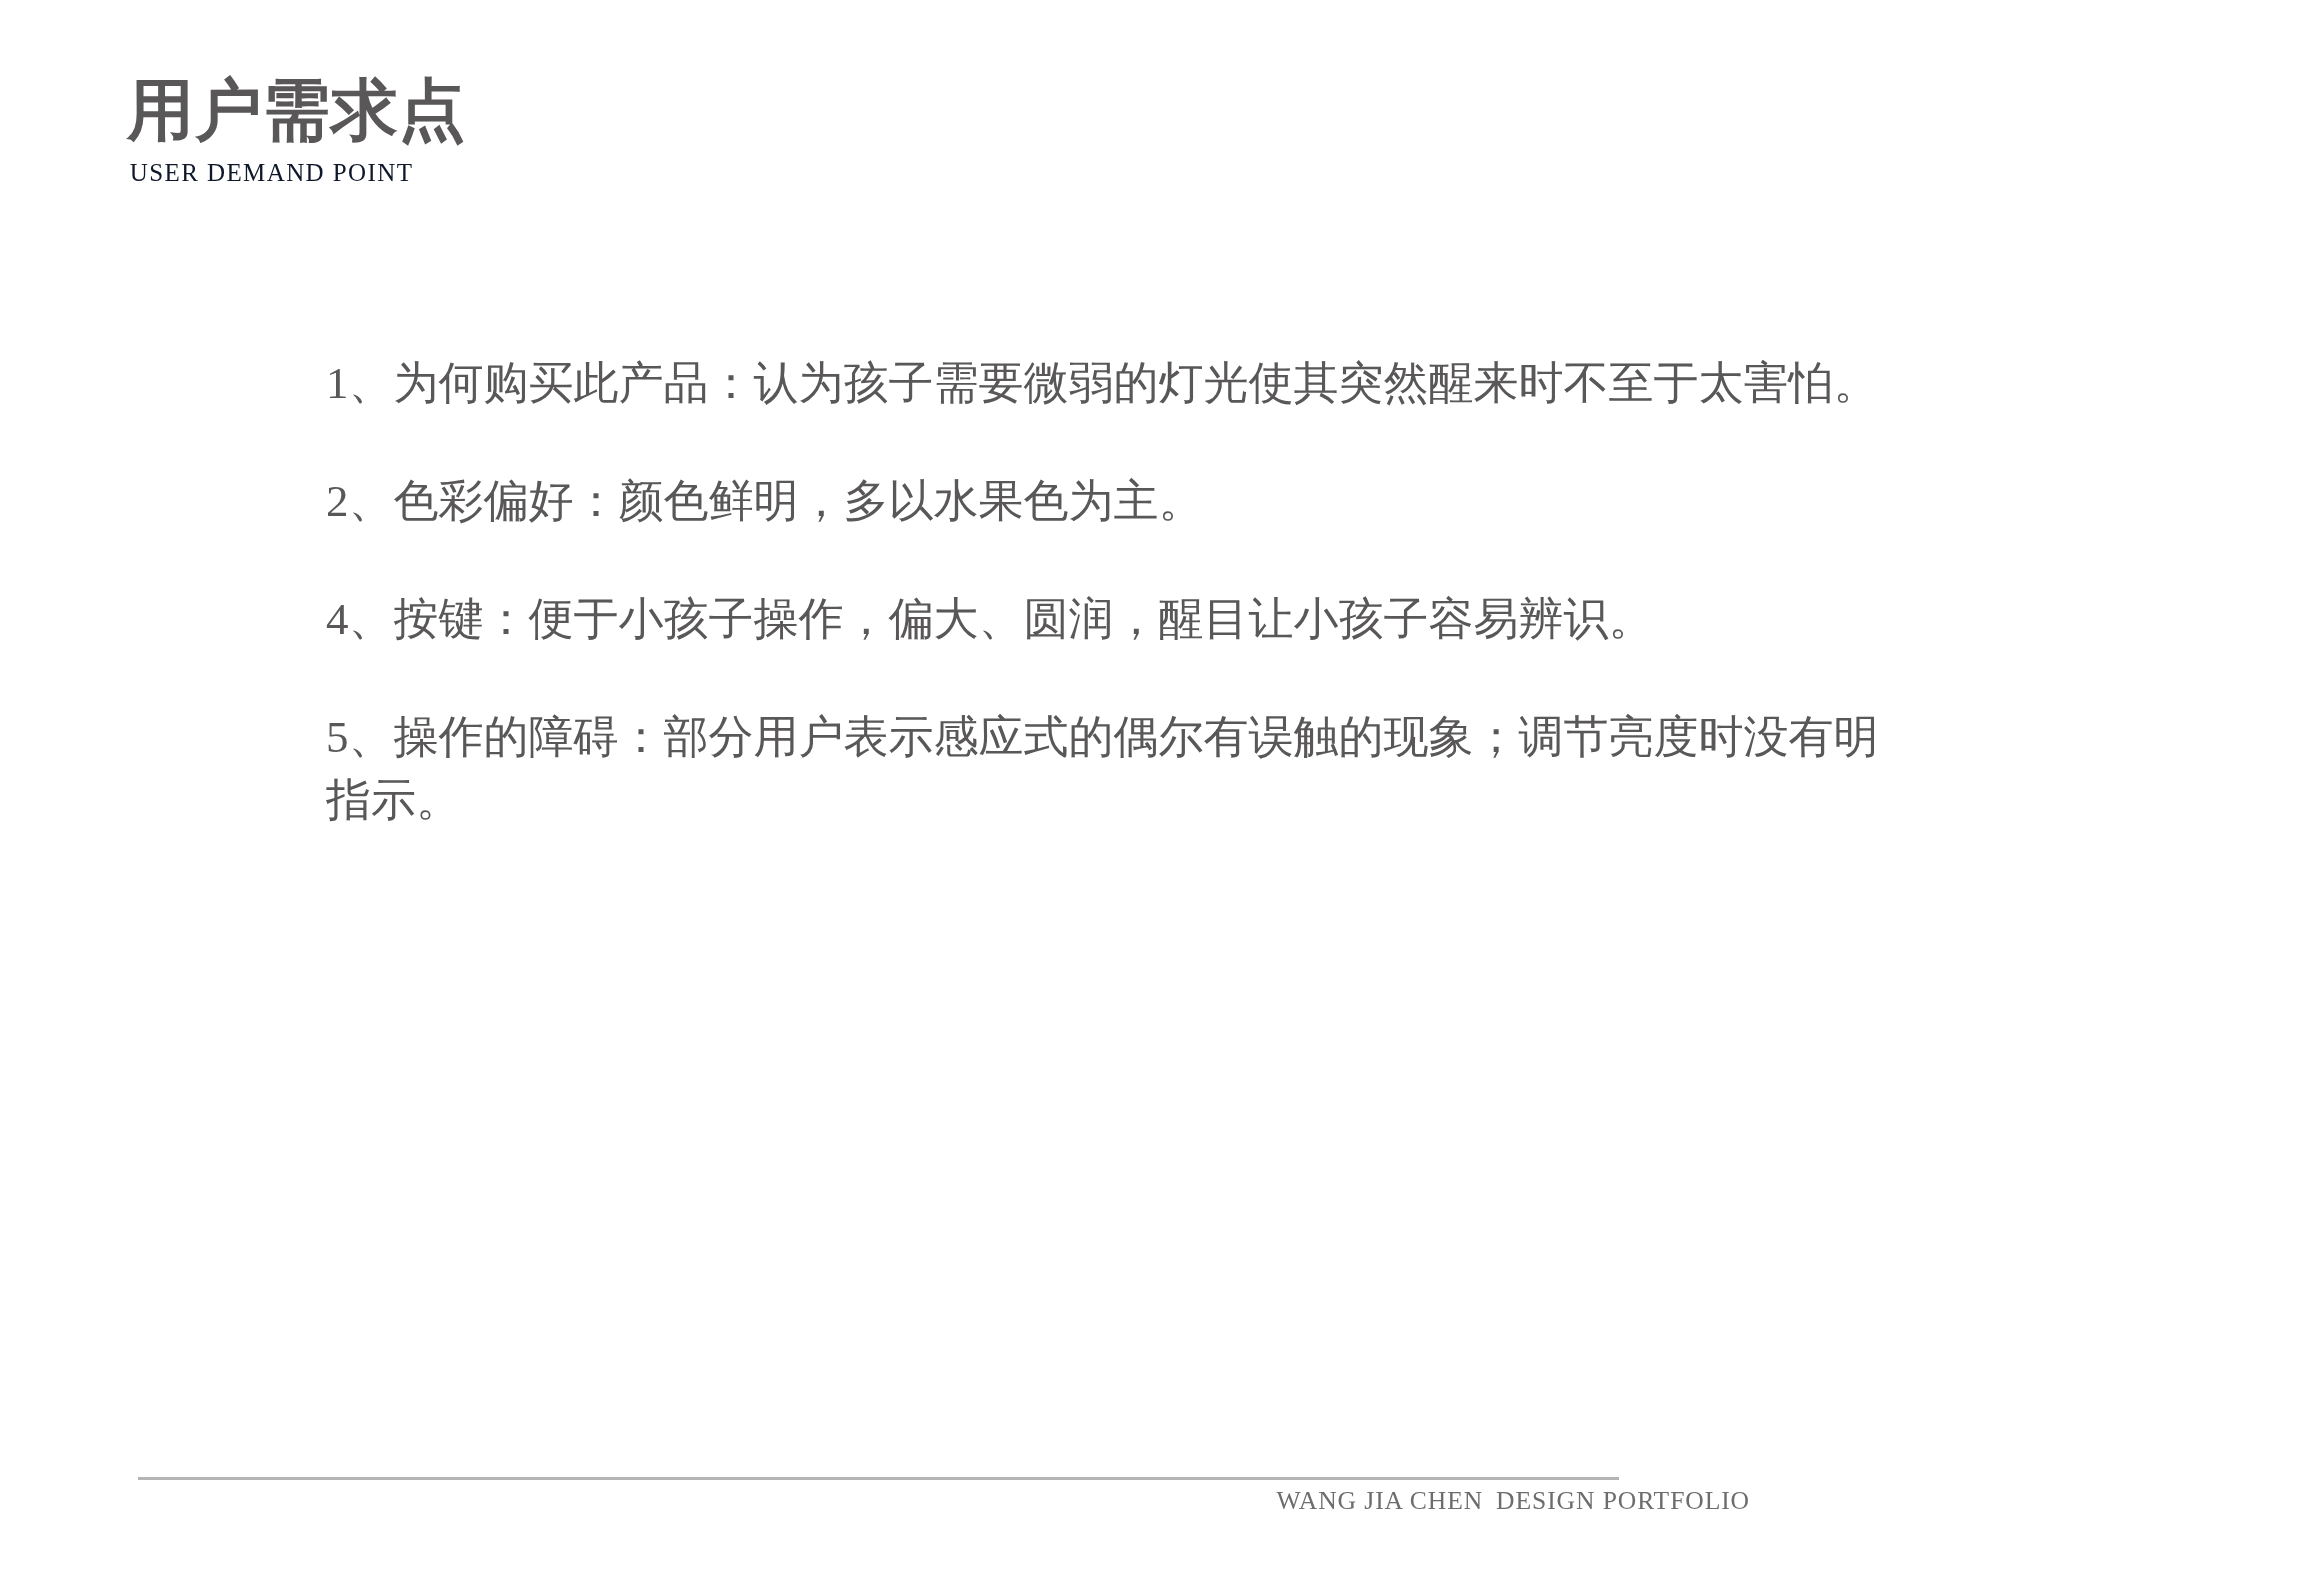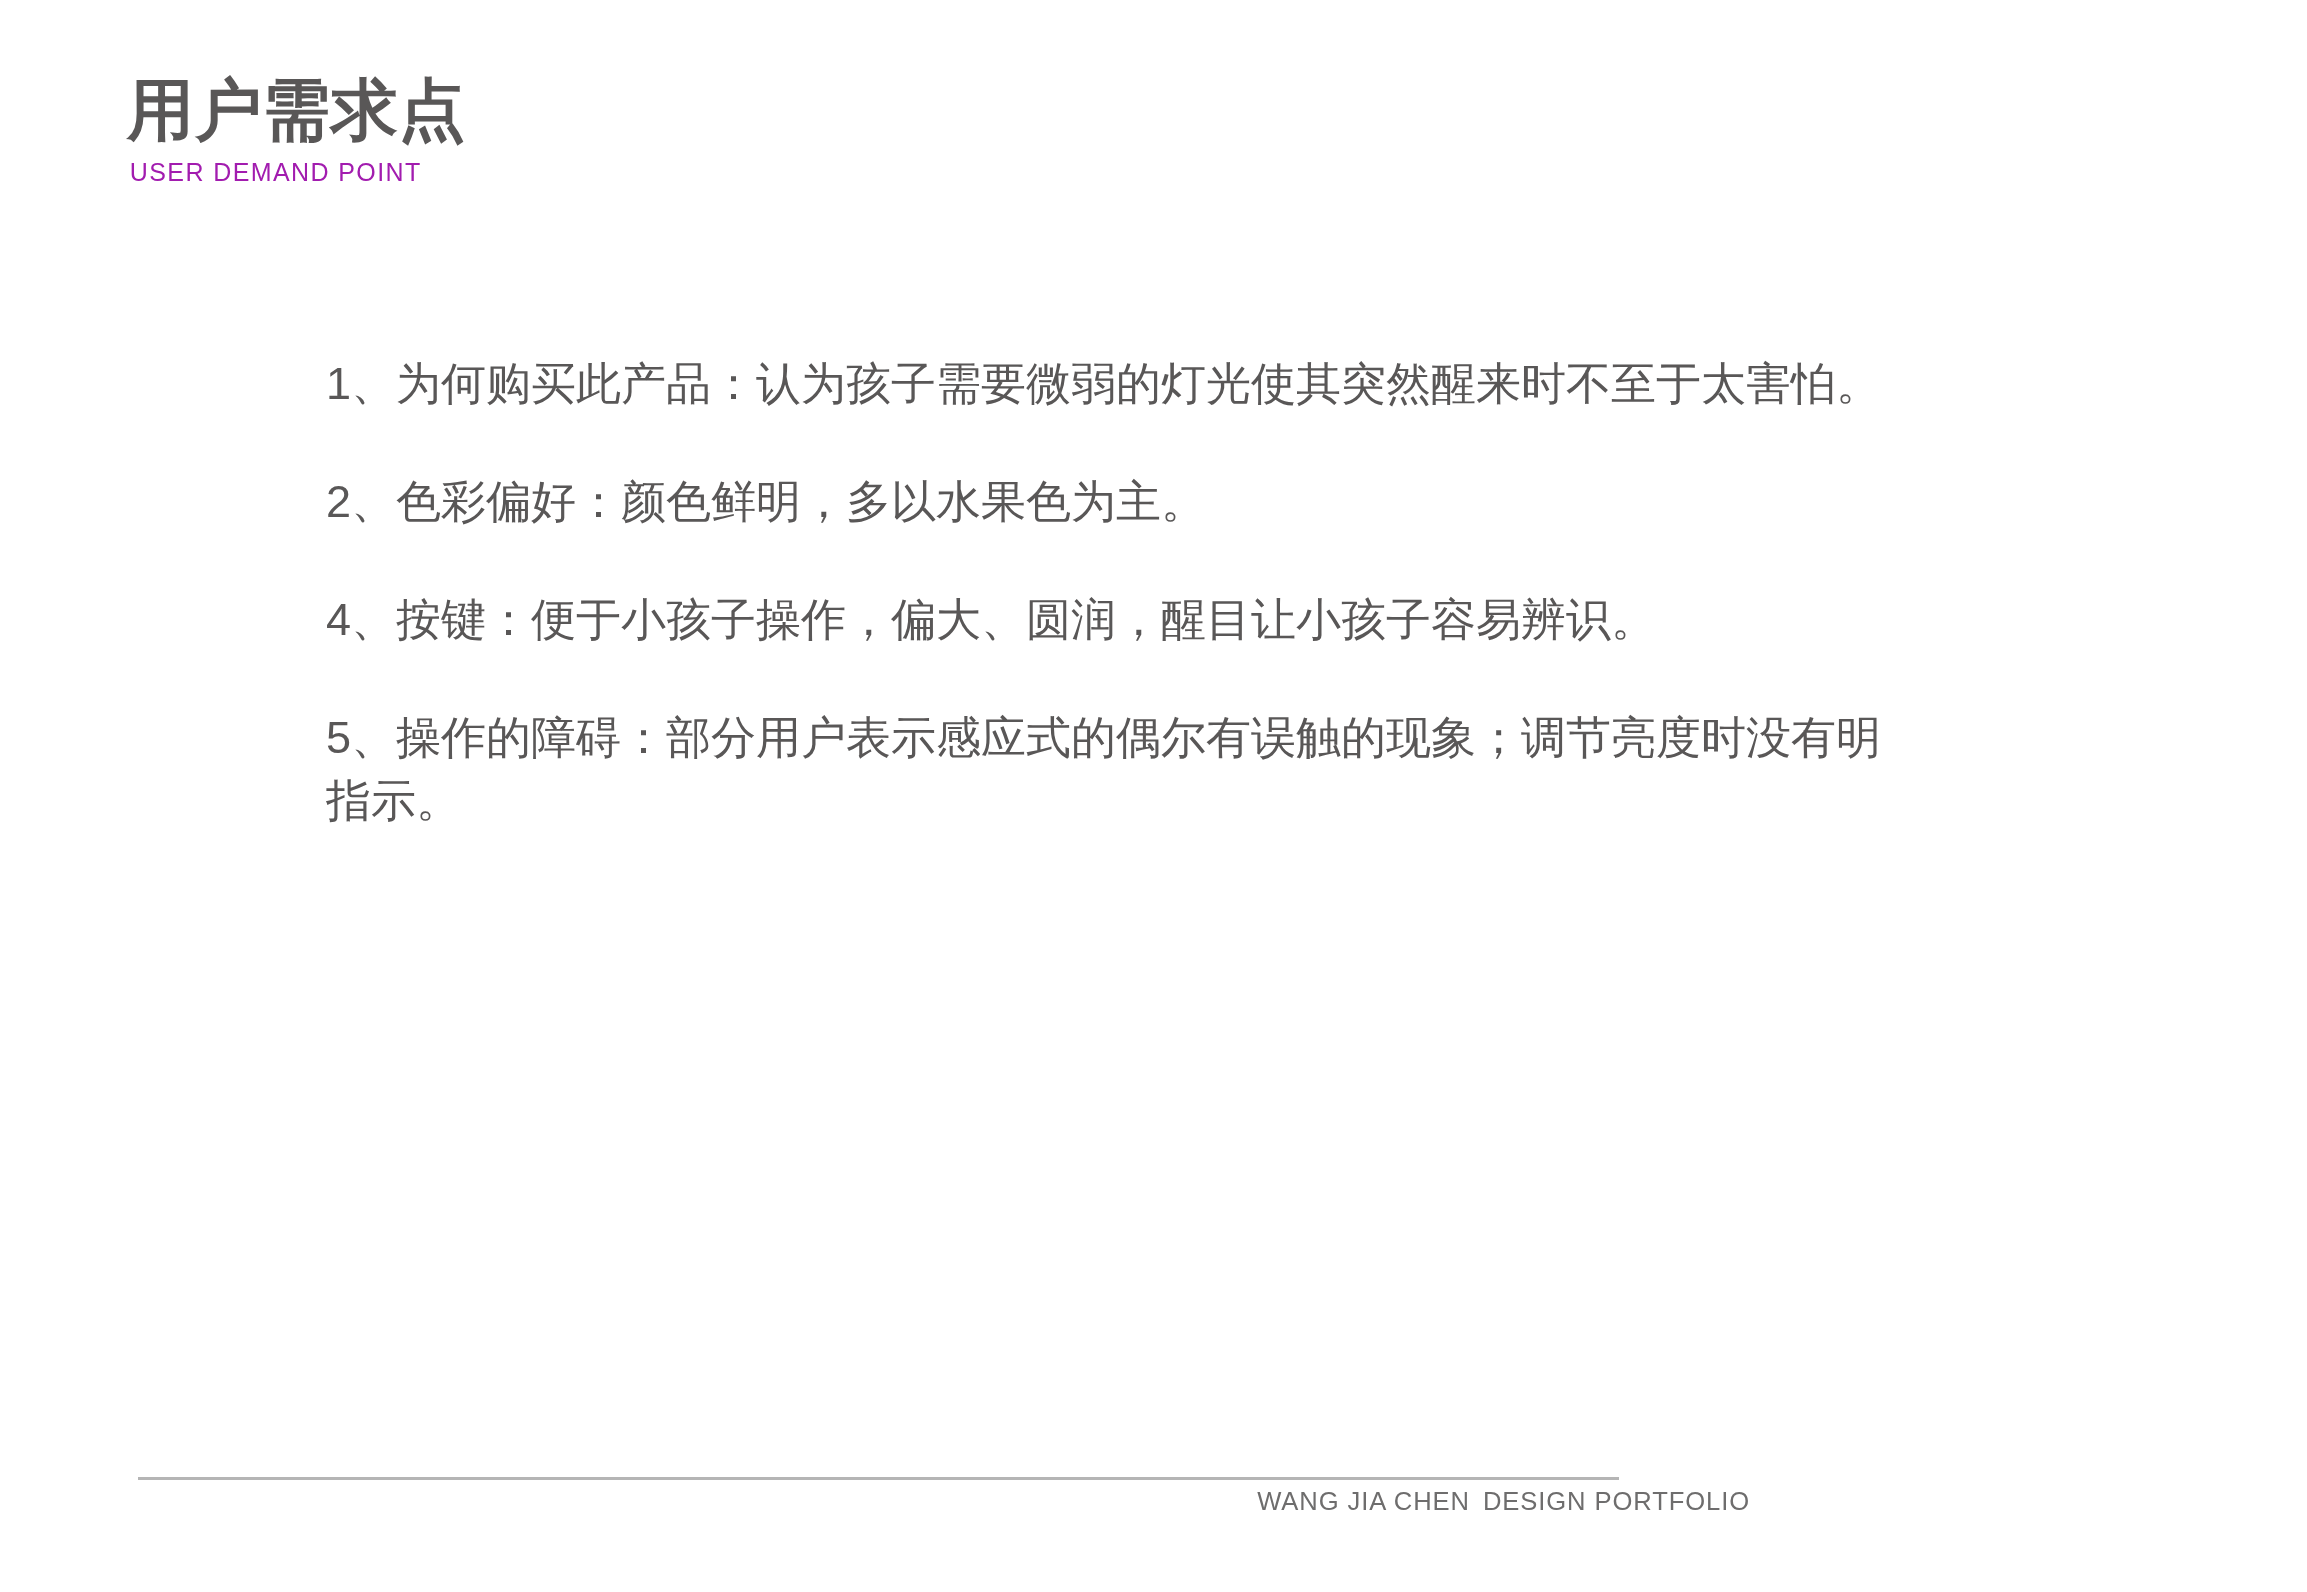--- a/index.html
+++ b/index.html
@@ -6,41 +6,41 @@
     margin: 0;
     padding: 0;
     background: #ffffff;
   }
   .slide {
     position: relative;
     width: 1879px;
     height: 1593px;
     background: #ffffff;
     overflow: hidden;
-    font-family: Liberation Sans, sans-serif;
+    font-family: Liberation Serif, serif;
   }
   .title-block {
     position: absolute;
     left: 127px;
     top: 70px;
   }
   .slide-title {
     font-size: 67px;
     line-height: 1.2;
     font-weight: 600;
     color: #595757;
     letter-spacing: 0.9px;
     margin: 0;
   }
   .slide-subtitle {
     margin: 8.4px 0 0 2.8px;
     font-size: 25px;
     line-height: 1.1;
     font-weight: 400;
-    color: #a21caf;
+    color: #0f172a;
     letter-spacing: 1.4px;
   }
   .requirements {
     position: absolute;
     left: 326px;
     top: 352px;
     width: 1776px;
   }
   .requirements p {
     margin: 0 0 55px 0;

